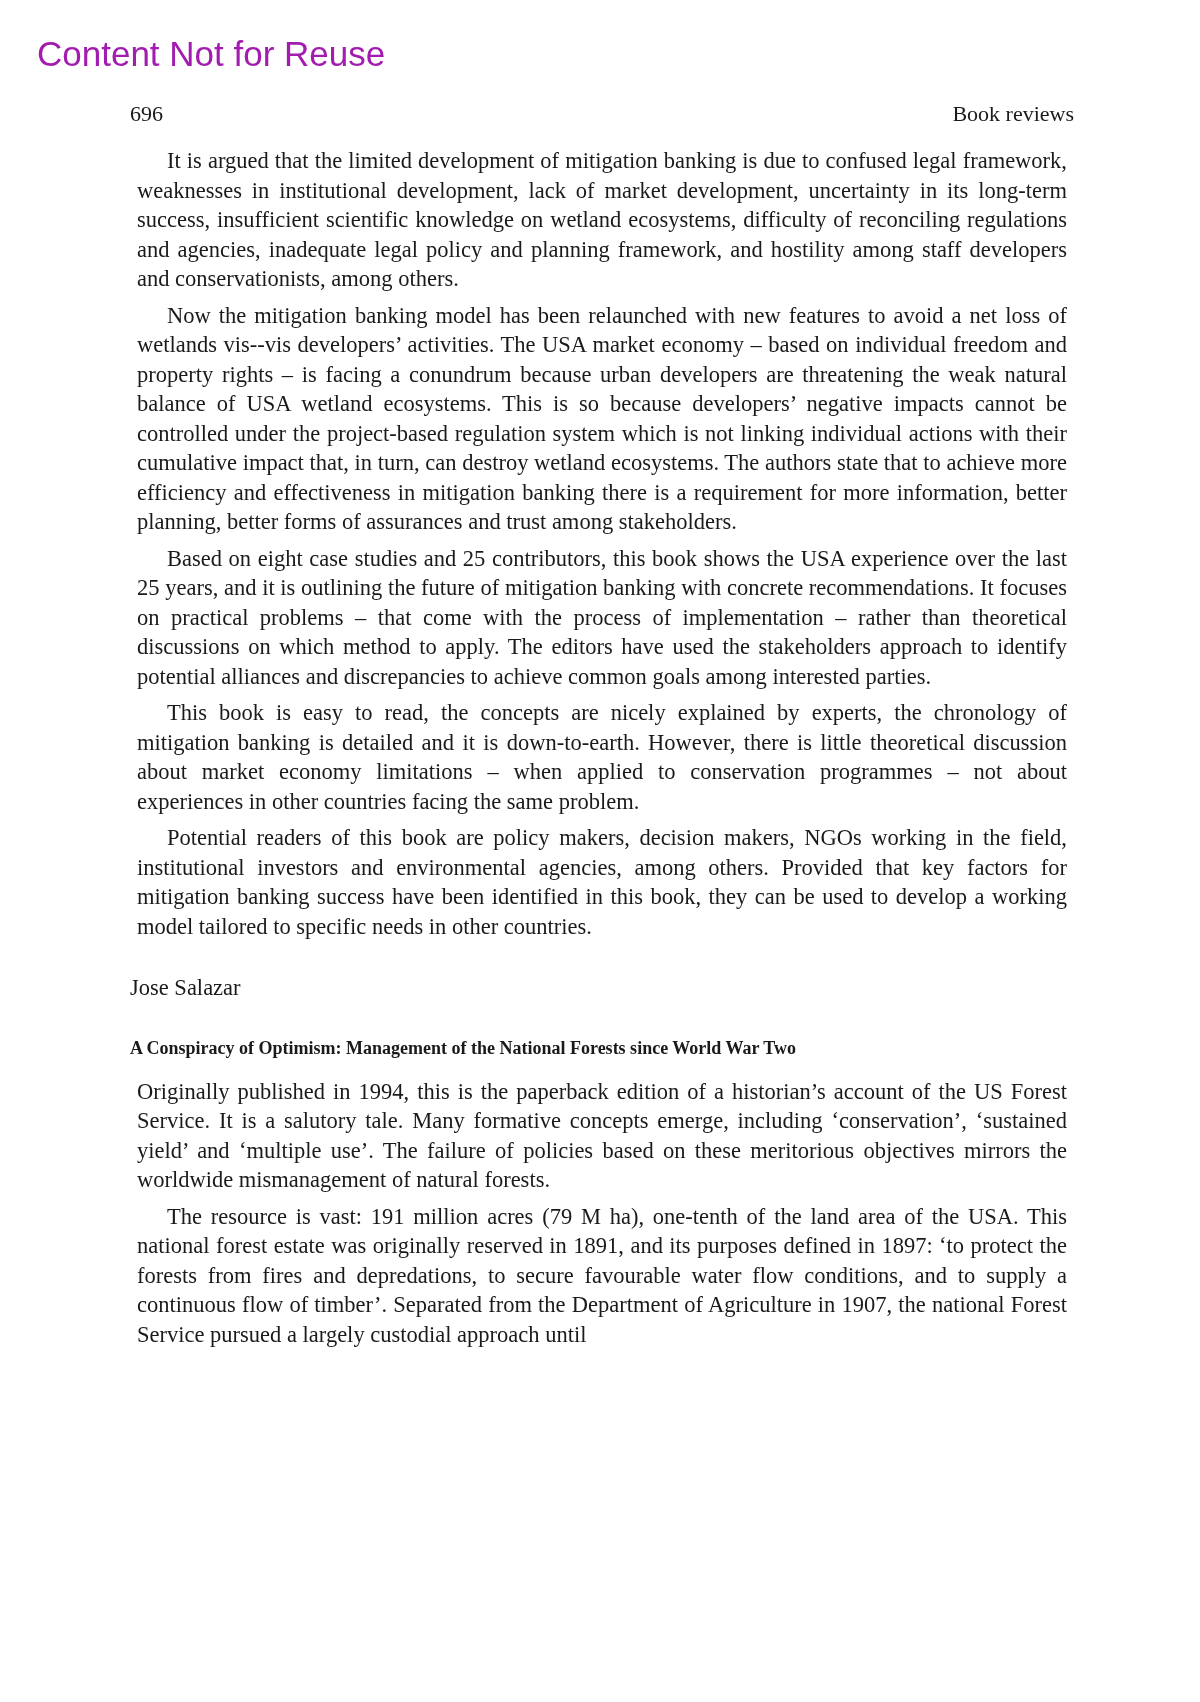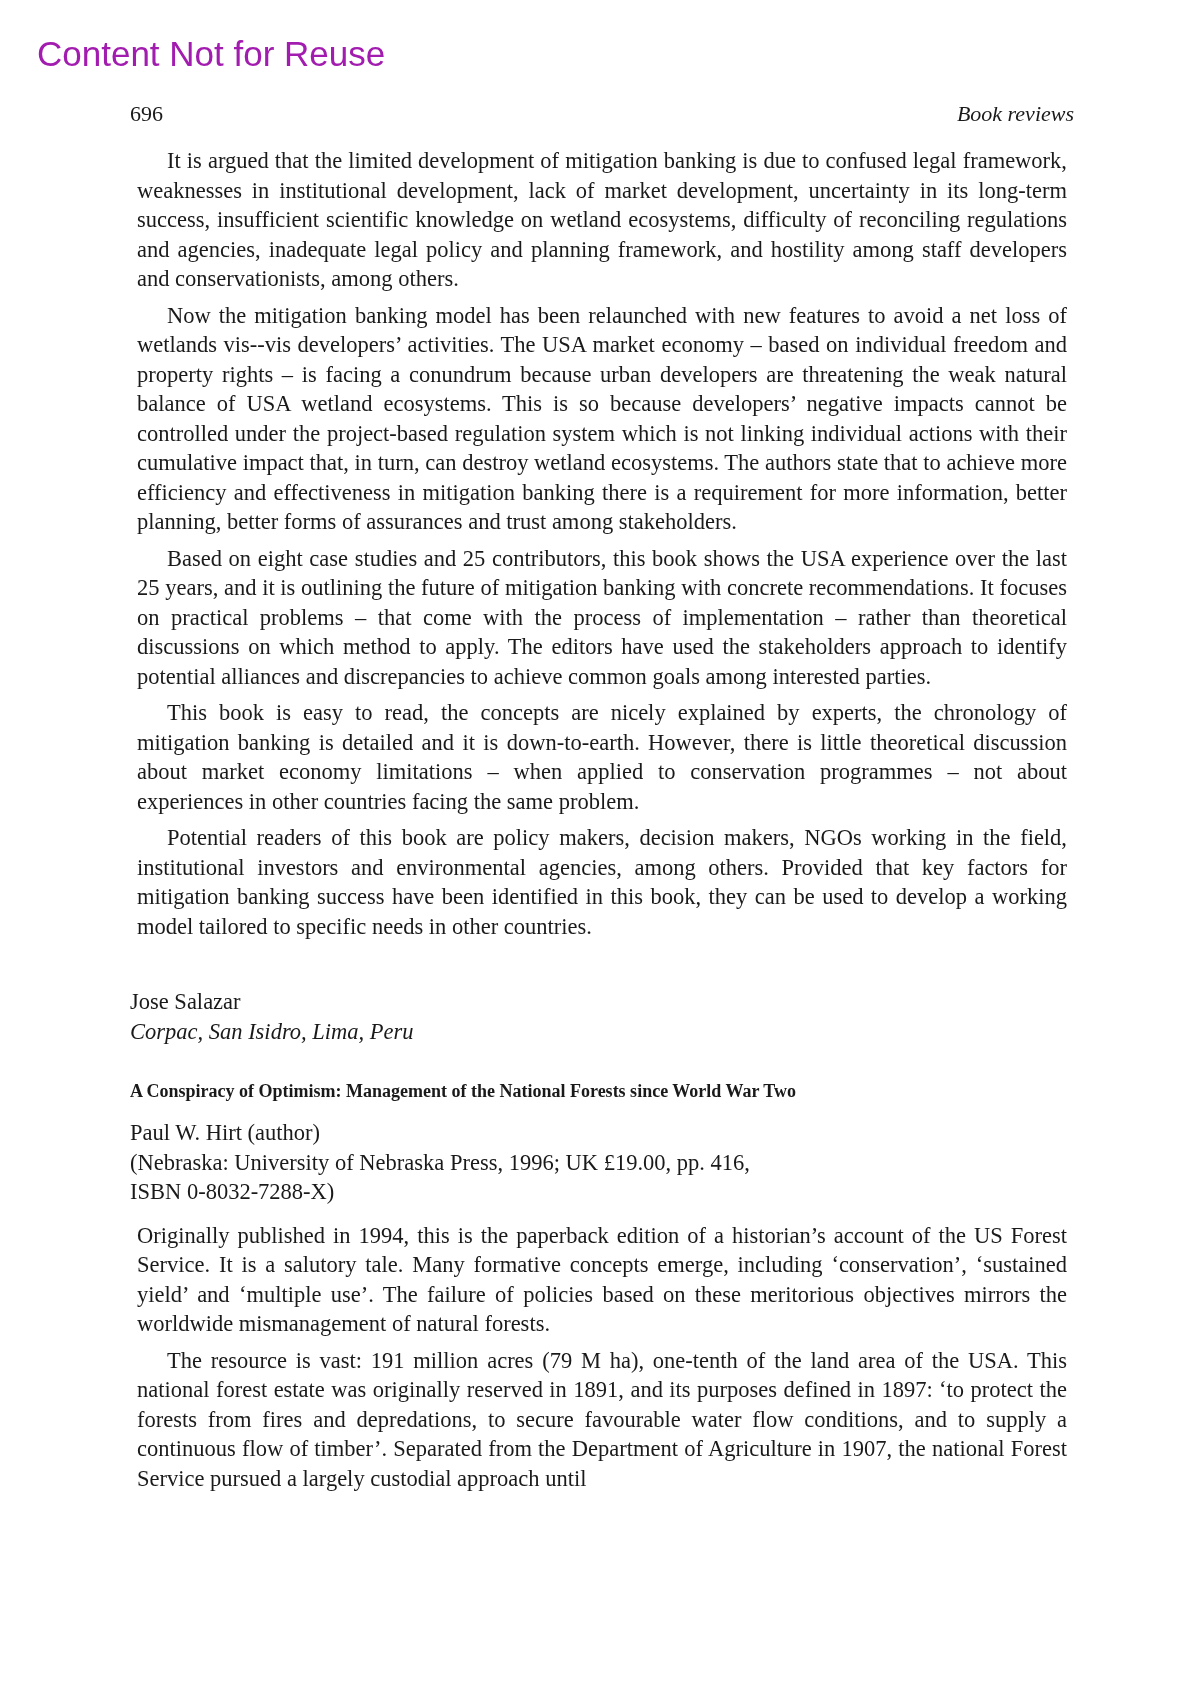--- a/index.html
+++ b/index.html
@@ -33,35 +33,34 @@
     }
     .running-head {
       display: flex;
       justify-content: space-between;
       align-items: baseline;
       font-size: 22px;
       line-height: 32px;
       margin-bottom: 16px;
     }
     .running-head .title {
-      font-style: italic;
     }
     .para {
       font-size: 22.5px;
       line-height: 29.5px;
       text-align: justify;
       margin: 7px;
       text-indent: 30px;
       hyphens: manual;
     }
     .para.noindent {
       text-indent: 0;
     }
     .signature {
-      margin-top: 46px;
+      margin-top: 32px;
       font-size: 22.5px;
       line-height: 29.5px;
     }
     .signature .affil {
       font-style: italic;
     }
     .review-title {
       margin-top: 30px;
       font-size: 18px;
       line-height: 30px;
@@ -90,28 +89,22 @@
   <div>
     <p class="para">It is argued that the limited development of mitigation banking is due to confused legal framework, weaknesses in institutional development, lack of market development, un­certainty in its long-term success, insufficient scientific knowledge on wetland ecosystems, difficulty of reconciling regulations and agencies, inadequate legal policy and planning framework, and hostility among staff developers and conservationists, among others.</p>
     <p class="para">Now the mitigation banking model has been relaunched with new features to avoid a net loss of wetlands vis--vis developers’ activities. The USA market economy – based on individual freedom and property rights – is facing a conundrum because urban developers are threatening the weak natural balance of USA wetland ecosystems. This is so because developers’ negative impacts cannot be controlled under the project-based regulation system which is not linking individual actions with their cumulative impact that, in turn, can destroy wetland ecosystems. The authors state that to achieve more efficiency and effectiveness in mitigation banking there is a requirement for more information, better planning, better forms of assurances and trust among stakeholders.</p>
     <p class="para">Based on eight case studies and 25 contributors, this book shows the USA experience over the last 25 years, and it is outlining the future of mitigation banking with concrete recommendations. It focuses on practical problems – that come with the process of im­plementation – rather than theoretical discussions on which method to apply. The editors have used the stakeholders approach to identify potential alliances and discrepancies to achieve common goals among interested parties.</p>
     <p class="para">This book is easy to read, the concepts are nicely explained by experts, the chronology of mitigation banking is detailed and it is down-to-earth. However, there is little theore­tical discussion about market economy limitations – when applied to conservation pro­grammes – not about experiences in other countries facing the same problem.</p>
     <p class="para">Potential readers of this book are policy makers, decision makers, NGOs working in the field, institutional investors and environmental agencies, among others. Provided that key factors for mitigation banking success have been identified in this book, they can be used to develop a working model tailored to specific needs in other countries.</p>
   </div>
 
   <div class="signature">
     <div>Jose Salazar</div>
-    <div class="affil">Corpac, San Isidro, Lima, Peru</div>
   </div>
 
   <div class="review-title">A Conspiracy of Optimism: Management of the National Forests since World War Two</div>
 
-  <div class="biblio">
-    <div>Paul W. Hirt (author)</div>
-    <div>(Nebraska: University of Nebraska Press, 1996; UK £19.00, pp. 416,</div>
-    <div>ISBN 0-8032-7288-X)</div>
-  </div>
 
   <div class="review-body">
     <p class="para noindent">Originally published in 1994, this is the paperback edition of a historian’s account of the US Forest Service. It is a salutory tale. Many formative concepts emerge, including ‘conservation’, ‘sustained yield’ and ‘multiple use’. The failure of policies based on these meritorious objectives mirrors the worldwide mismanagement of natural forests.</p>
     <p class="para">The resource is vast: 191 million acres (79 M ha), one-tenth of the land area of the USA. This national forest estate was originally reserved in 1891, and its purposes defined in 1897: ‘to protect the forests from fires and depredations, to secure favourable water flow conditions, and to supply a continuous flow of timber’. Separated from the Department of Agriculture in 1907, the national Forest Service pursued a largely custodial approach until</p>
   </div>
 </div>
 
 </body></html>

